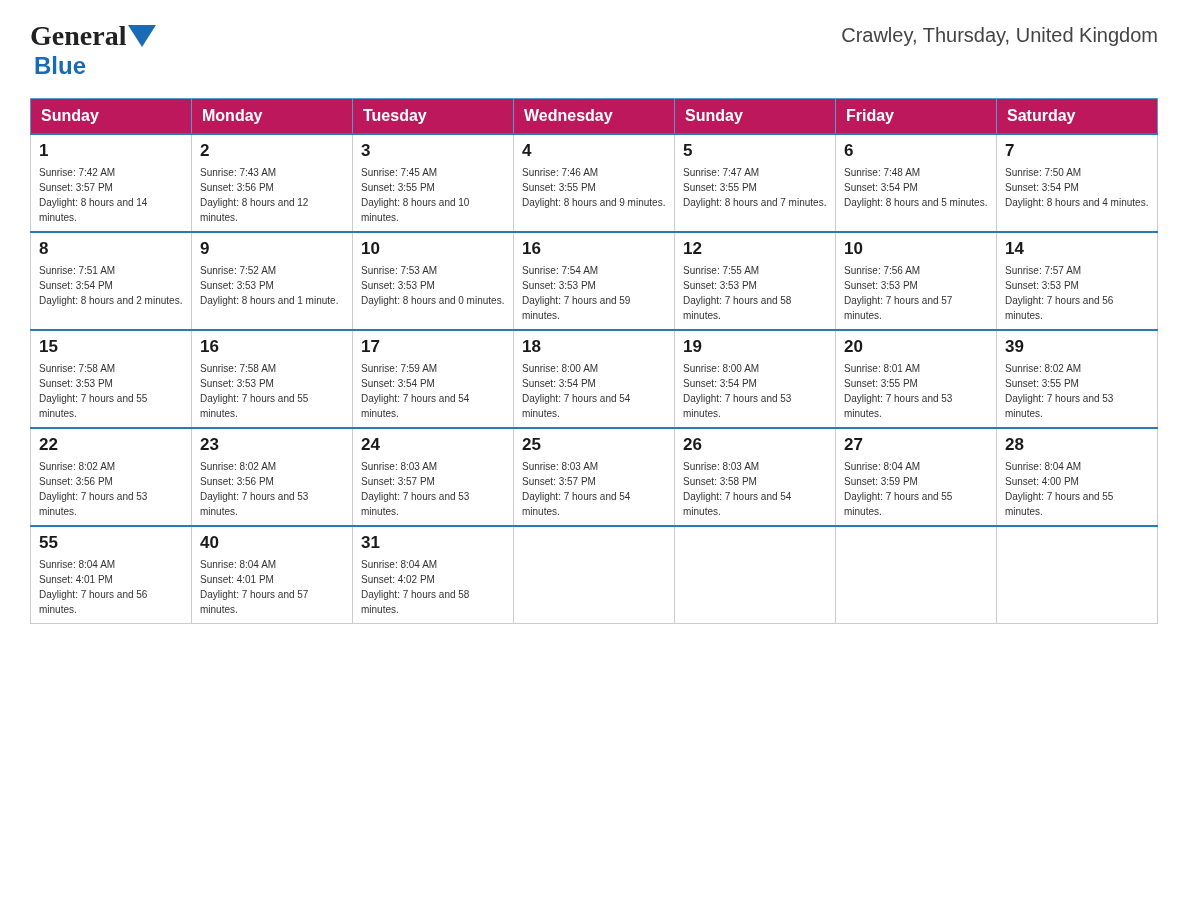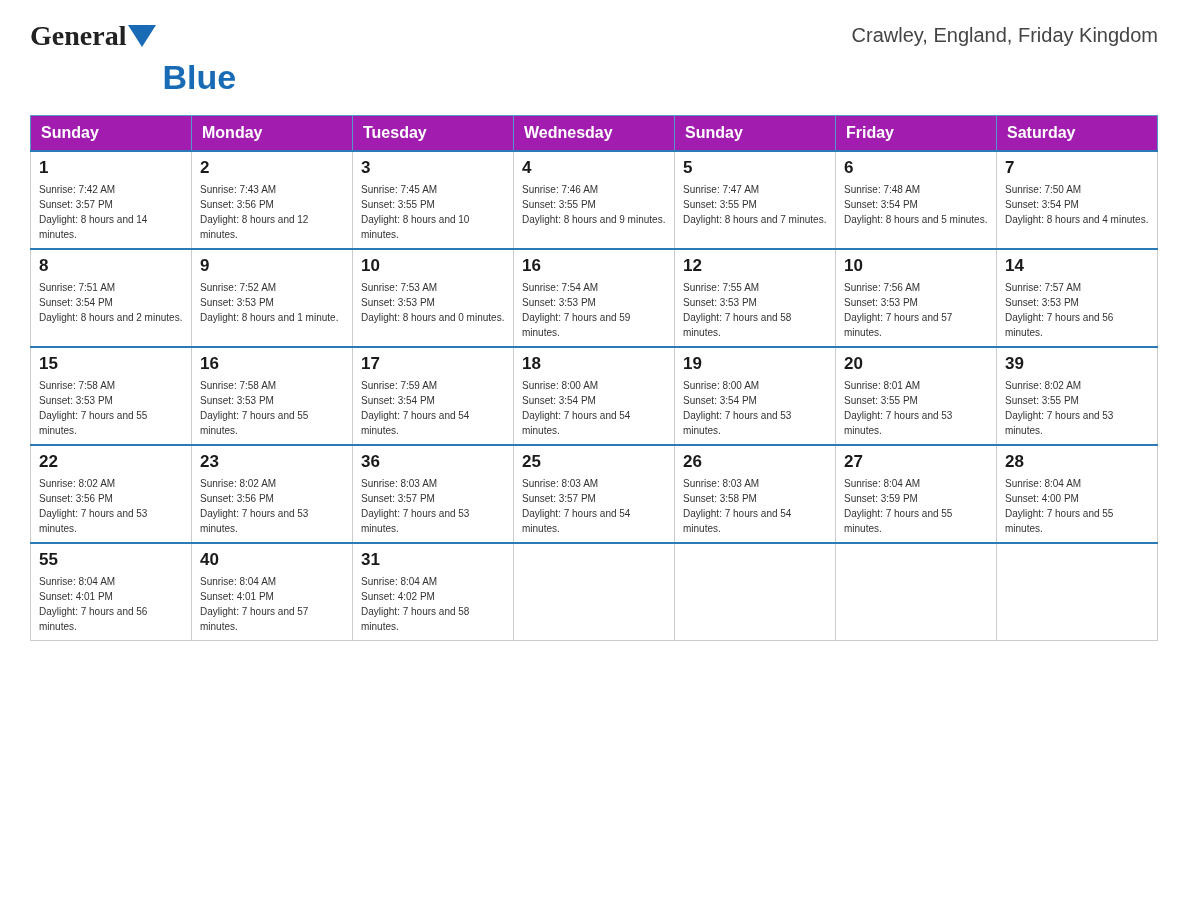--- a/index.html
+++ b/index.html
@@ -12,21 +12,21 @@
       padding: 20px 30px;
     }
     .header-area {
       display: flex;
       justify-content: space-between;
       align-items: flex-start;
       margin-bottom: 18px;
     }
     .logo {
       display: flex;
-      flex-direction: row;
+      flex-direction: column;
       align-items: flex-start;
     }
     .logo-text {
       display: flex;
       align-items: center;
       font-size: 28px;
       font-weight: bold;
       color: #1a1a1a;
       font-family: Georgia, serif;
     }
@@ -35,23 +35,22 @@
       width: 0;
       height: 0;
       border-left: 14px solid transparent;
       border-right: 14px solid transparent;
       border-top: 22px solid #1a6bb5;
       margin: 0 2px;
       display: inline-block;
     }
     .logo-blue {
       color: #1a6bb5;
-      font-size: 34px;
-      font-weight: bold;
-      margin-top: 38px;
+      font-size: 24px;
+      font-weight: bold;
     }
     .title-area {
       text-align: right;
     }
     .calendar-title {
       font-size: 46px;
       font-weight: bold;
       color: #1a1a1a;
       font-family: Georgia, serif;
     }
@@ -59,21 +58,21 @@
       font-size: 20px;
       color: #444;
       margin-top: 4px;
     }
     .calendar {
       width: 100%;
       border-collapse: collapse;
       border: 1px solid #ccc;
     }
     .calendar th {
-      background-color: #a21caf;
+      background-color: #be185d;
       color: #fff;
       font-size: 16px;
       font-weight: bold;
       padding: 8px 10px;
       text-align: left;
       border: 1px solid #5599cc;
     }
     .calendar td {
       vertical-align: top;
       padding: 6px 8px;
@@ -104,21 +103,21 @@
 
 <div class="header-area">
   <div class="logo">
     <div class="logo-text">
       <span class="logo-general">General</span>
       <span class="logo-triangle"></span>
     </div>
     <div class="logo-blue" style="margin-left:4px;">Blue</div>
   </div>
   <div class="title-area">
-    <div class="calendar-subtitle">Crawley, England, Friday Kingdom</div>
+    <div class="calendar-subtitle">Crawley, Thursday, United Kingdom</div>
   </div>
 </div>
 
 <table class="calendar">
   <thead>
     <tr>
 
     <th>Sunday</th>
         <th>Monday</th>
         <th>Tuesday</th>
@@ -222,21 +221,21 @@
       <tr class="week-row">
         <td>
           <div class="day-number">22</div>
           <div class="day-info">Sunrise: 8:02 AM<br>Sunset: 3:56 PM<br>Daylight: 7 hours and 53 minutes.</div>
         </td>
         <td>
           <div class="day-number">23</div>
           <div class="day-info">Sunrise: 8:02 AM<br>Sunset: 3:56 PM<br>Daylight: 7 hours and 53 minutes.</div>
         </td>
         <td>
-          <div class="day-number">36</div>
+          <div class="day-number">24</div>
           <div class="day-info">Sunrise: 8:03 AM<br>Sunset: 3:57 PM<br>Daylight: 7 hours and 53 minutes.</div>
         </td>
         <td>
           <div class="day-number">25</div>
           <div class="day-info">Sunrise: 8:03 AM<br>Sunset: 3:57 PM<br>Daylight: 7 hours and 54 minutes.</div>
         </td>
         <td>
           <div class="day-number">26</div>
           <div class="day-info">Sunrise: 8:03 AM<br>Sunset: 3:58 PM<br>Daylight: 7 hours and 54 minutes.</div>
         </td>

